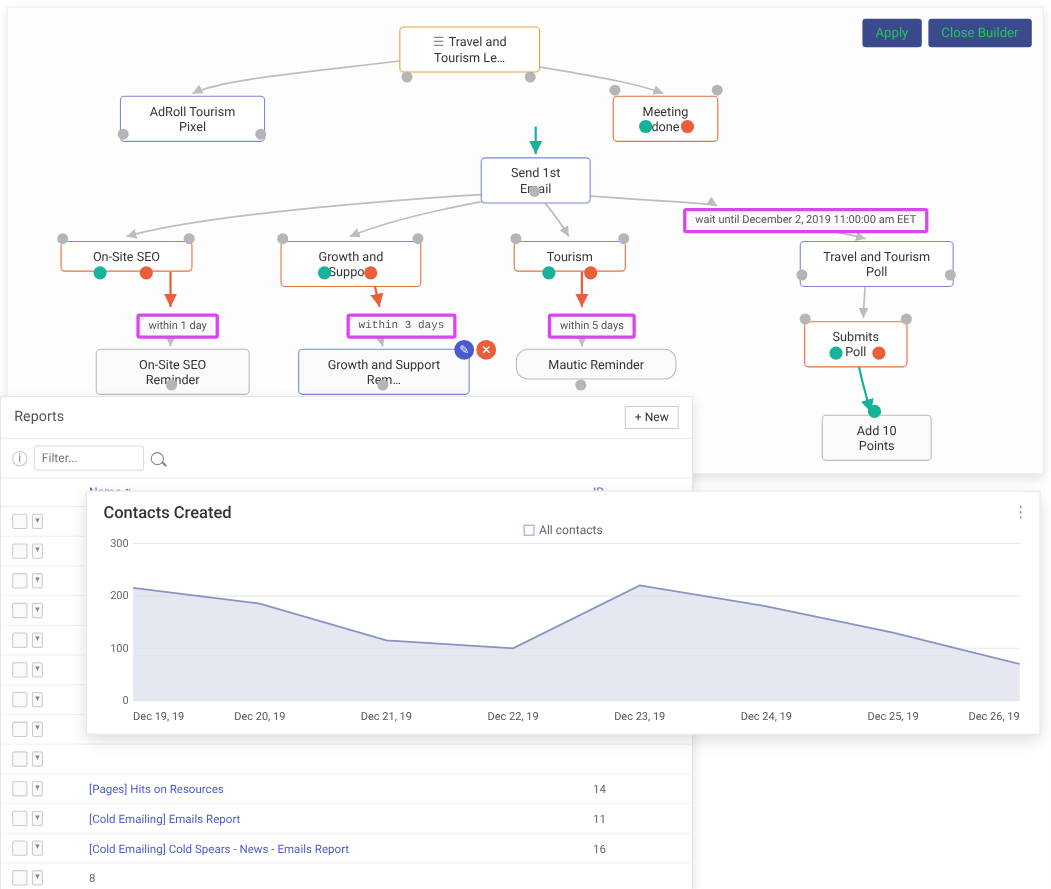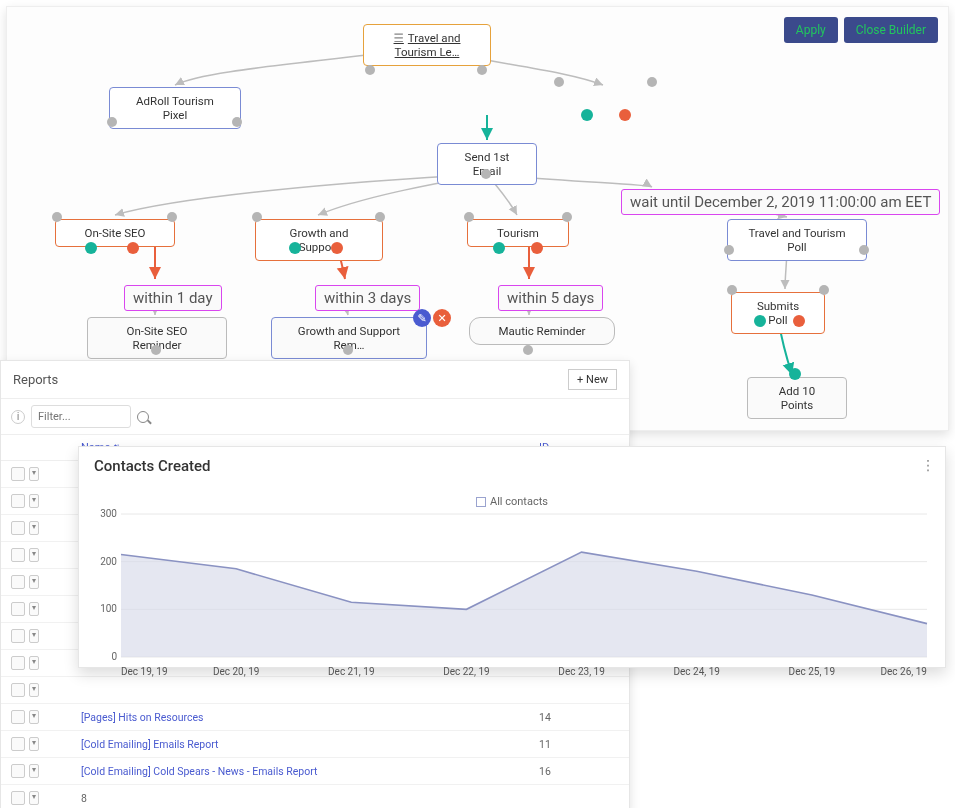--- a/index.html
+++ b/index.html
@@ -6,24 +6,24 @@
   body { margin: 0; padding: 0; background: #fff; width: 955px; height: 808px; position: relative; overflow: hidden; }
 
   
   .builder { position: absolute; left: 6px; top: 6px; width: 943px; height: 425px; background: #fdfdfd; border: 1px solid #eee; box-shadow: 0 4px 10px rgba(0,0,0,.12); }
   .builder-actions { position: absolute; right: 10px; top: 10px; display: flex; gap: 6px; }
   .btn { font-size: 12px; padding: 6px 12px; border-radius: 3px; border: none; cursor: pointer; }
   .btn-primary { background: #3b4a8c; color: #22c55e; }
   .btn-line { background: #fff; border: 1px solid #ccc; color: #333; font-size: 11px; padding: 3px 8px; }
 
   .node { position: absolute; background: #fff; border: 1px solid #7a8bd4; border-radius: 4px; font-size: 11.5px; padding: 6px 14px; text-align: center; color: #333; }
-  .node.root   { border-color: #e6a23c; text-decoration: underline; }
+  .node.root   { border-color: #e6a23c; }
   .node.orange { border-color: #e6703c; }
   .node.leaf   { border-color: #bbb; background:#fafafa; }
-  .chip { position: absolute; background:#fafafa; border:1px solid #d946ef; border-radius:3px; font-size:15px; padding:3px 8px; color:#555; }
+  .chip { position: absolute; background:#fafafa; border:3px solid #d946ef; border-radius:3px; font-size:10px; padding:3px 8px; color:#555; }
   .port-grey  { position:absolute; width:10px; height:10px; border-radius:50%; background:#b5b5b5; }
   .port-green { position:absolute; width:12px; height:12px; border-radius:50%; background:#16b39a; }
   .port-red   { position:absolute; width:12px; height:12px; border-radius:50%; background:#e95f3c; }
   .badge { position:absolute; width:18px; height:18px; border-radius:50%; display:flex; align-items:center; justify-content:center; color:#fff; font-size:11px; }
   .badge.edit  { background:#4a5bd0; }
   .badge.close { background:#e95f3c; }
 
   svg.edges { position:absolute; left:0; top:0; width:100%; height:100%; pointer-events:none; }
   .e-grey  { stroke:#bdbdbd; stroke-width:1.5; fill:none; }
   .e-green { stroke:#16b39a; stroke-width:2;   fill:none; }
@@ -44,21 +44,21 @@
   .rep-row .c-name{flex:1; overflow:hidden; text-overflow:ellipsis; white-space:nowrap;}
   .rep-row .c-id{width:80px; color:#666;}
   .sq { width:14px; height:14px; border:1px solid #ccc; border-radius:2px; background:#fafafa; }
   .tgl { width:20px; height:11px; border-radius:6px; background:#16b39a; position:relative; }
   .tgl::after { content:""; position:absolute; right:1px; top:1px; width:9px; height:9px; border-radius:50%; background:#fff; }
 
   
   .chart { position:absolute; left:78px; top:446px; width:868px; height:222px; background:#fff; border:1px solid #e6e6e6; box-shadow:0 6px 14px rgba(0,0,0,.14); padding:8px 14px 0; }
   .chart h3 { margin:2px 1px 0; font-size:15px; font-weight:500; color:#333; }
   .chart .menu { position:absolute; right:10px; top:10px; color:#888; font-size:14px; cursor:pointer; }
-  .chart .legend { text-align:center; font-size:11px; color:#666; margin-top:20px; }
+  .chart .legend { text-align:center; font-size:11px; color:#666; margin-top:0; }
   .chart .legend .sw { display:inline-block; width:10px; height:10px; border:1px solid #9aa3cf; margin-right:4px; vertical-align:middle; }
   .chart svg { display:block; }
   .ytext { font-size:10px; fill:#666; }
   .xtext { font-size:10px; fill:#555; }
   .grid line { stroke:#e8e8e8; }
   .area { fill:#d7daea; fill-opacity:.65; }
   .line { stroke:#8a92c2; stroke-width:1.6; fill:none; }
 </style>
 </head>
 <body>
@@ -110,20 +110,21 @@
   <div class="node root" style="left:356px; top:17px; width:128px;">
     <span style="margin-right:4px;color:#888;">☰</span><span>Travel and Tourism Le…</span>
   </div>
   <div class="port-grey" style="left:358px; top:58px;"></div>
   <div class="port-grey" style="left:470px; top:58px;"></div>
 
   <div class="node" style="left:102px; top:80px; width:132px;">AdRoll Tourism Pixel</div>
   <div class="port-grey" style="left:100px; top:110px;"></div>
   <div class="port-grey" style="left:225px; top:110px;"></div>
 
+  <div class="node orange" style="left:550px; top:80px; width:96px;">Meeting done</div>
   <div class="port-grey" style="left:547px; top:70px;"></div>
   <div class="port-grey" style="left:640px; top:70px;"></div>
   <div class="port-green" style="left:574px; top:102px;"></div>
   <div class="port-red" style="left:612px; top:102px;"></div>
 
   <div class="node" style="left:430px; top:136px; width:100px;">Send 1st Email</div>
   <div class="port-grey" style="left:474px; top:162px;"></div>
 
   <div class="chip" style="left:614px; top:182px;">wait until December 2, 2019 11:00:00 am EET</div>
 
@@ -152,21 +153,21 @@
   <div class="port-green" style="left:282px; top:235px;"></div>
   <div class="port-red" style="left:324px; top:235px;"></div>
 
   <div class="node orange" style="left:460px; top:212px; width:102px;">Tourism</div>
   <div class="port-grey" style="left:457px; top:205px;"></div>
   <div class="port-grey" style="left:555px; top:205px;"></div>
   <div class="port-green" style="left:486px; top:235px;"></div>
   <div class="port-red" style="left:524px; top:235px;"></div>
 
   <div class="chip" style="left:117px; top:278px;">within 1 day</div>
-  <div class="chip" style="left:308px; top:278px;">within 3 days</div>
+  <div class="chip" style="left:308px; top:278px;font-family:Liberation Mono, monospace;">within 3 days</div>
   <div class="chip" style="left:491px; top:278px;">within 5 days</div>
 
   <div class="node leaf" style="left:80px;  top:310px; width:140px;">On-Site SEO Reminder</div>
   <div class="port-grey" style="left:144px; top:338px;"></div>
 
   <div class="node leaf" style="left:264px; top:310px; width:156px; border-color:#7a8bd4;">Growth and Support Rem…</div>
   <div class="port-grey" style="left:336px; top:338px;"></div>
   <div class="badge edit" style="left:406px; top:302px;">✎</div>
   <div class="badge close" style="left:426px; top:302px;">✕</div>
 

